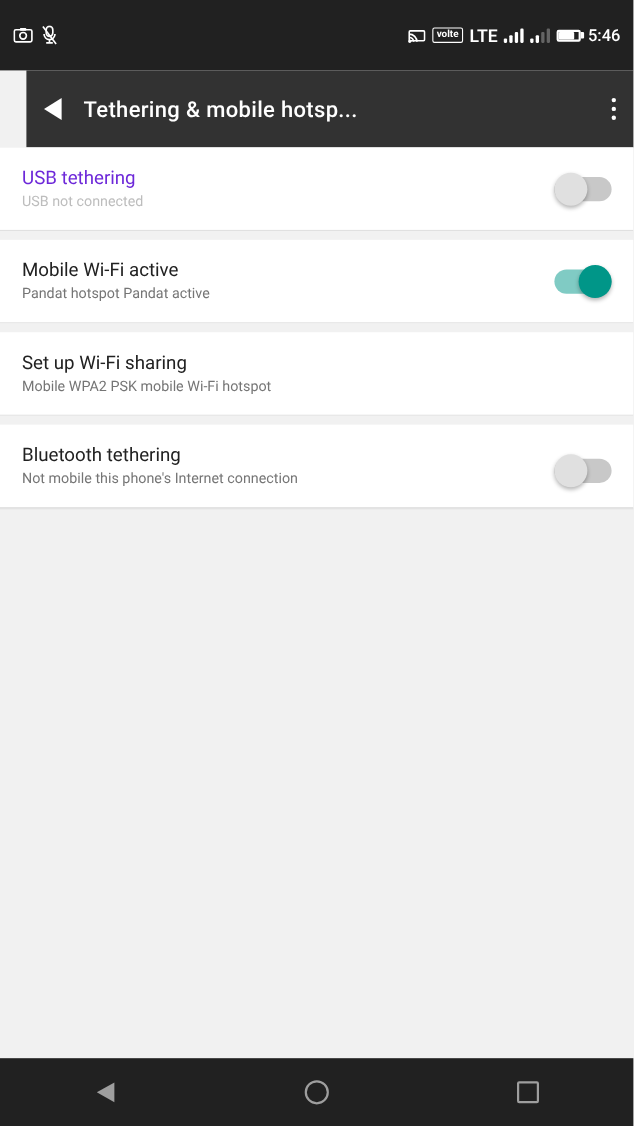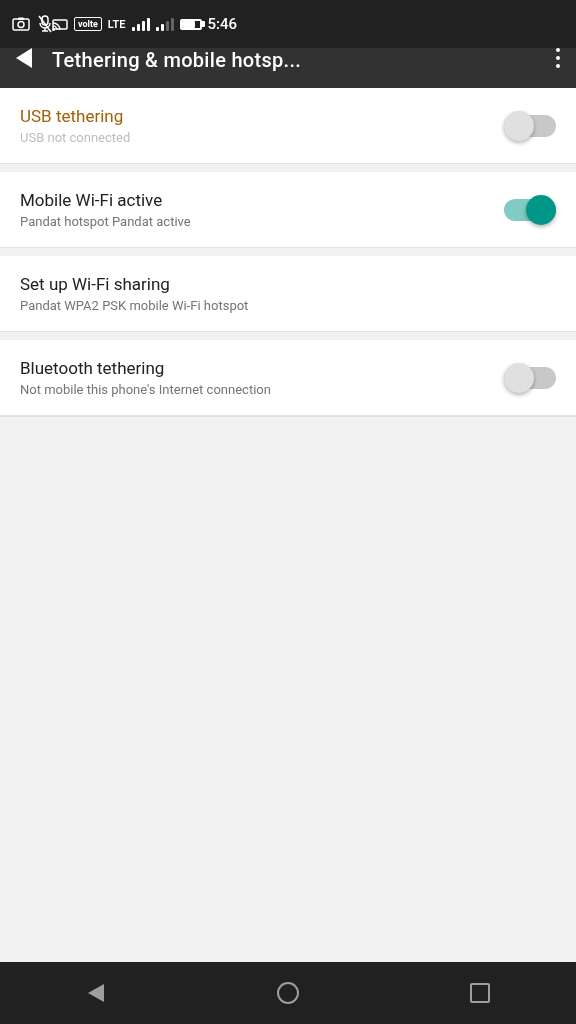--- a/index.html
+++ b/index.html
@@ -10,23 +10,24 @@
       background: #f1f1f1;
       font-family: 'Roboto', sans-serif;
       display: flex;
       flex-direction: column;
       overflow: hidden;
     }
 
     
     .status-bar {
       background: #212121;
-      height: 48px;
-      display: flex;
-      align-items: center;
+      height: 64px;
+      display: flex;
+      align-items: center;
+      justify-content: space-between;
       padding: 0 12px;
       flex-shrink: 0;
     }
 
     .status-bar-left {
       display: flex;
       align-items: center;
       gap: 8px;
     }
 
@@ -40,25 +41,27 @@
 
     .status-time {
       font-size: 15px;
       color: #fff;
       font-weight: 500;
     }
 
     
     .toolbar {
       background: #323232;
-      height: 40px;
-      display: flex;
+      height: 70px;
+      display: flex;
+      align-items: center;
       padding: 0 16px;
       gap: 20px;
       flex-shrink: 0;
+      margin-left: 24px;
     }
 
     .toolbar-title {
       flex: 1;
       font-size: 20px;
       color: #fff;
       font-weight: 500;
       letter-spacing: 0.3px;
     }
 
@@ -88,21 +91,21 @@
     }
 
     .settings-item-title {
       font-size: 17px;
       color: #212121;
       font-weight: 400;
       margin-bottom: 4px;
     }
 
     .settings-item-title.disabled {
-      color: #a16207;
+      color: #6d28d9;
     }
 
     .settings-item-subtitle {
       font-size: 13px;
       color: #757575;
     }
 
     .settings-item-subtitle.disabled {
       color: #bdbdbd;
     }
@@ -295,21 +298,21 @@
   <div class="status-bar-right">
 
     <svg width="16" height="14" viewBox="0 0 16 14">
       <rect x="1" y="3" width="14" height="9" rx="1" stroke="white" stroke-width="1.5" fill="none"></rect>
       <path d="M1 9c2.2 0 4 1.8 4 4" stroke="white" stroke-width="1.5" fill="none"></path>
       <path d="M1 6c3.9 0 7 3.1 7 7" stroke="white" stroke-width="1.5" fill="none"></path>
       <circle cx="1.5" cy="12.5" r="1.5" fill="white"></circle>
     </svg>
     <span class="volte-badge">volte</span>
 
-    <span style="font-size:11px;color:#fff;font-weight:600;">LTE</span>
+    <span style="font-size:16px;color:#fff;font-weight:600;">LTE</span>
 
     <div class="signal-bars">
       <div class="signal-bar" style="height:4px;"></div>
       <div class="signal-bar" style="height:7px;"></div>
       <div class="signal-bar" style="height:10px;"></div>
       <div class="signal-bar" style="height:13px;"></div>
     </div>
 
     <div class="signal-bars">
       <div class="signal-bar" style="height:4px;"></div>
@@ -361,27 +364,27 @@
       <div class="toggle-track on"></div>
       <div class="toggle-thumb on"></div>
     </div>
   </div>
 
   <div style="height:8px; background:#f1f1f1;"></div>
 
   <div class="settings-item">
     <div class="settings-item-text">
       <div class="settings-item-title">Set up Wi-Fi sharing</div>
-      <div class="settings-item-subtitle">Pandat WPA2 PSK mobile Wi-Fi hotspot</div>
+      <div class="settings-item-subtitle">Mobile WPA2 PSK mobile Wi-Fi hotspot</div>
     </div>
   </div>
 
   <div style="height:8px; background:#f1f1f1;"></div>
 
-  <div class="settings-item" style="align-items: center; padding-top: 18px; padding-bottom: 18px;">
+  <div class="settings-item" style="align-items: flex-end; padding-top: 18px; padding-bottom: 18px;">
     <div class="settings-item-text">
       <div class="settings-item-title">Bluetooth tethering</div>
       <div class="settings-item-subtitle" style="max-width: 380px;">Not mobile this phone's Internet connection</div>
     </div>
     <div class="toggle">
       <div class="toggle-track off"></div>
       <div class="toggle-thumb off"></div>
     </div>
   </div>
 

